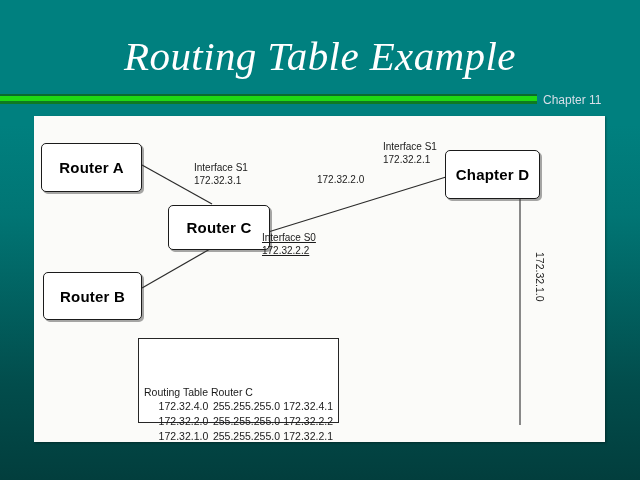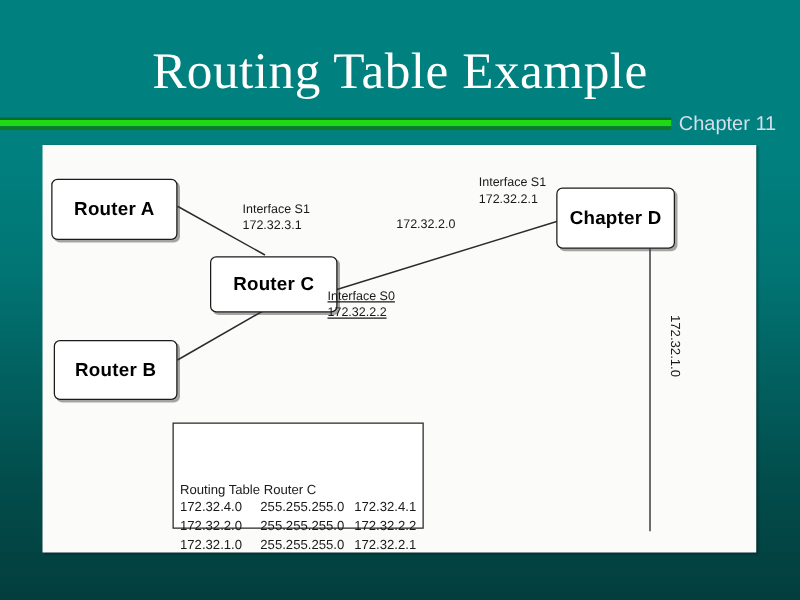--- a/index.html
+++ b/index.html
@@ -21,20 +21,21 @@
     left: 0;
     top: 32px;
     width: 640px;
     text-align: center;
     font-family: "Liberation Serif", serif;
     font-size: 41px;
     line-height: 48px;
     color: #ffffff;
     letter-spacing: 0.4px;
     white-space: nowrap;
+    font-style: italic;
   }
   
   #divider {
     position: absolute;
     left: 0;
     top: 94px;
     width: 537px;
     height: 11px;
   }
   #divider .line-dark-top {
@@ -49,21 +50,21 @@
   }
   #divider .line-dark-bot {
     position: absolute; left: 0; top: 7px;
     width: 100%; height: 3px;
     background: #0f7a22;
   }
   #chapter-label {
     position: absolute;
     left: 543px;
     top: 92px;
-    font-size: 16px;
+    font-size: 12px;
     line-height: 16px;
     color: #d7dee8;
     white-space: nowrap;
   }
   
   #panel {
     position: absolute;
     left: 34px;
     top: 116px;
     width: 571px;
@@ -143,22 +144,22 @@
     border-collapse: collapse;
     width: 100%;
   }
   #routing-table td {
     font-size: 10.5px;
     line-height: 15px;
     color: #1a1a1a;
     padding: 0;
     white-space: nowrap;
   }
-  #routing-table td.col-net  { text-align: left;  width: 34%; margin-left: 28px; }
-  #routing-table td.col-mask { text-align: left;  width: 38%; }
+  #routing-table td.col-net  { text-align: right;  width: 34%; margin-left: 28px; }
+  #routing-table td.col-mask { text-align: right;  width: 38%; }
   #routing-table td.col-hop  { text-align: right; width: 28%; }
 </style>
 </head>
 <body>
 
 <div id="slide">
 
   <div id="slide-title">Routing Table Example</div>
 
   <div id="divider">

